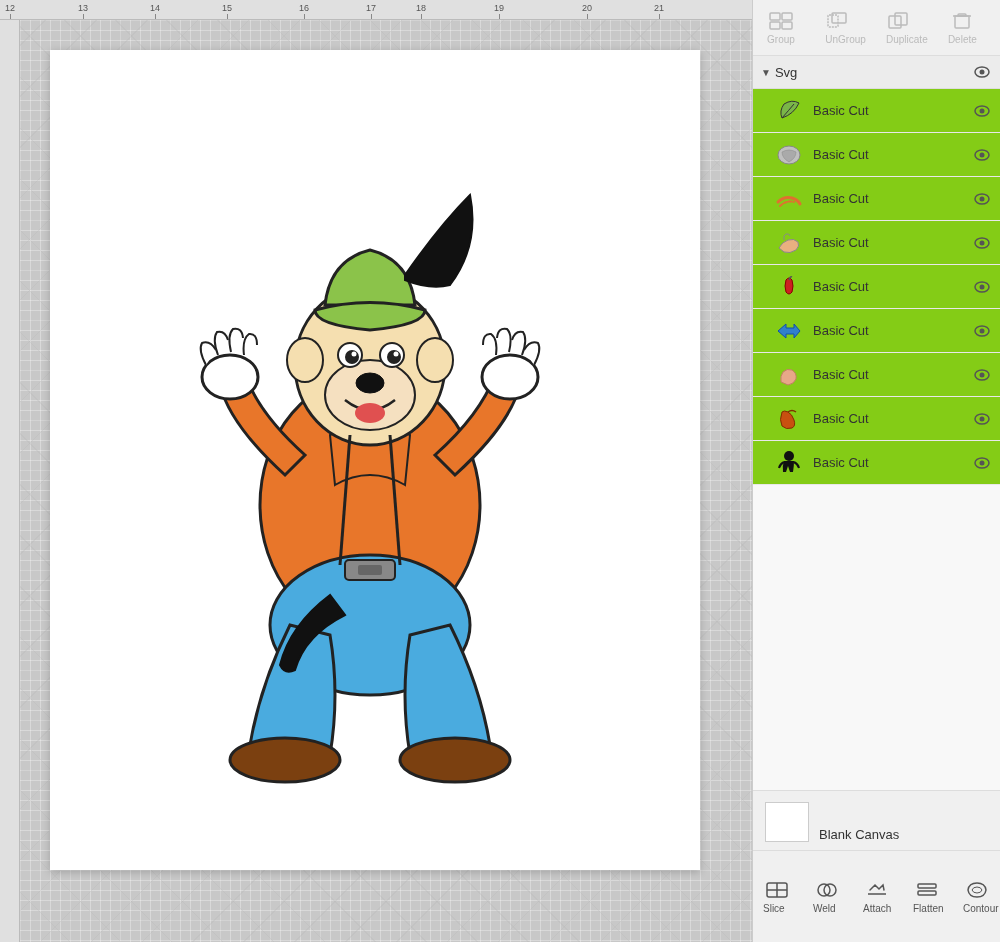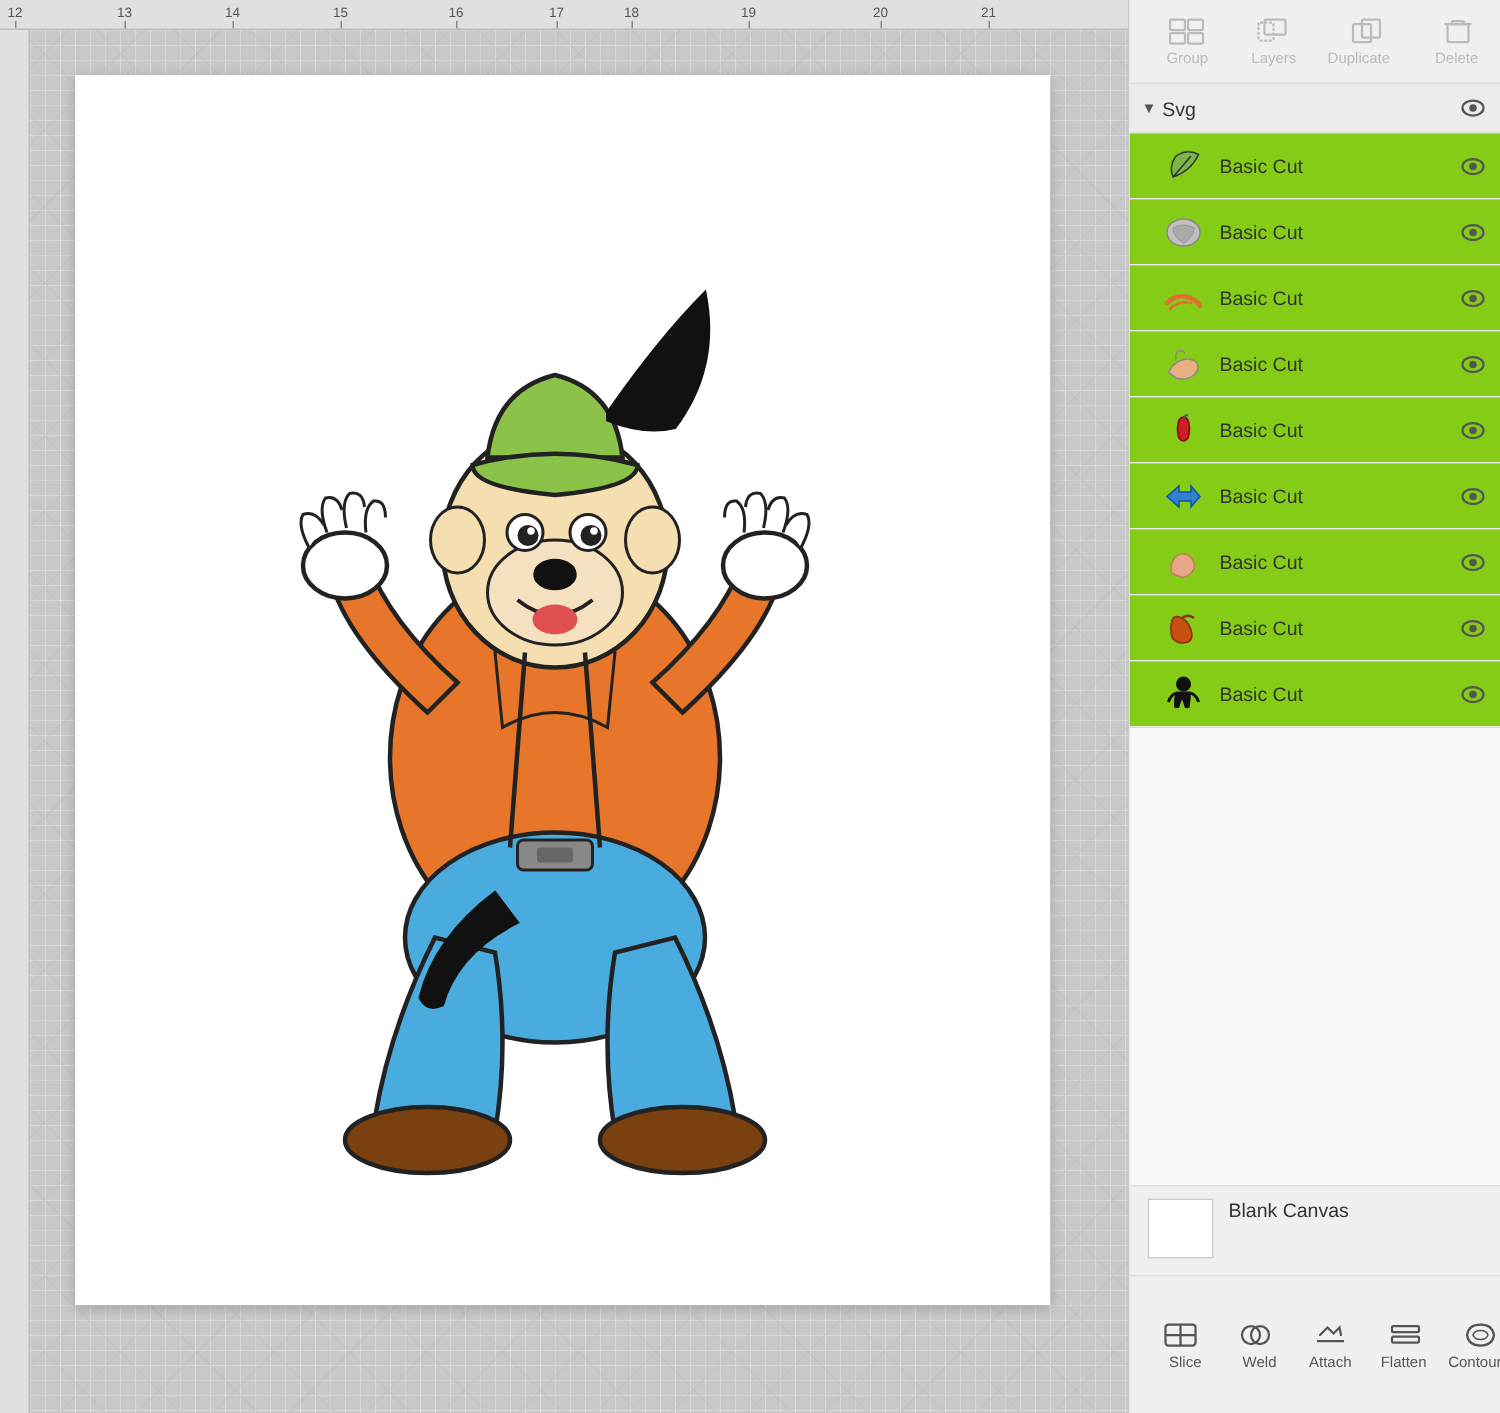--- a/index.html
+++ b/index.html
@@ -191,21 +191,21 @@
       align-items: center;
       justify-content: space-around;
       padding: 6px 4px;
       background: #f0f0f0;
       border-bottom: 1px solid #ddd;
     }
 
     .toolbar-btn {
       display: flex;
       flex-direction: column;
-      align-items: flex-end;
+      align-items: flex-start;
       gap: 2px;
       padding: 4px 6px;
       cursor: pointer;
       border-radius: 4px;
       min-width: 50px;
     }
 
     .toolbar-btn .btn-icon {
       width: 28px;
       height: 22px;
@@ -306,21 +306,21 @@
       align-items: center;
       justify-content: center;
       cursor: pointer;
       color: #555;
       font-size: 12px;
     }
 
     
     .blank-canvas-item {
       display: flex;
-      align-items: flex-start;
+      align-items: flex-end;
       padding: 8px 12px;
       background: #f0f0f0;
       border-top: 1px solid #ddd;
       min-height: 60px;
     }
 
     .blank-canvas-thumb {
       width: 44px;
       height: 40px;
       background: white;
@@ -487,21 +487,21 @@
         </div>
         <span class="btn-label">Group</span>
       </div>
       <div class="toolbar-btn disabled">
         <div class="btn-icon">
           <svg width="24" height="18" viewBox="0 0 24 18">
               <rect x="1" y="3" width="10" height="12" rx="1" fill="none" stroke="#bbb" stroke-width="1.5" stroke-dasharray="2,1"></rect>
               <rect x="5" y="1" width="14" height="10" rx="1" fill="none" stroke="#bbb" stroke-width="1.5"></rect>
             </svg>
         </div>
-        <span class="btn-label">Layers</span>
+        <span class="btn-label">UnGroup</span>
       </div>
       <div class="toolbar-btn disabled">
         <div class="btn-icon">
           <svg width="24" height="18" viewBox="0 0 24 18">
               <rect x="1" y="4" width="12" height="12" rx="1" fill="none" stroke="#bbb" stroke-width="1.5"></rect>
               <rect x="7" y="1" width="12" height="12" rx="1" fill="none" stroke="#bbb" stroke-width="1.5"></rect>
             </svg>
         </div>
         <span class="btn-label">Duplicate</span>
       </div>

